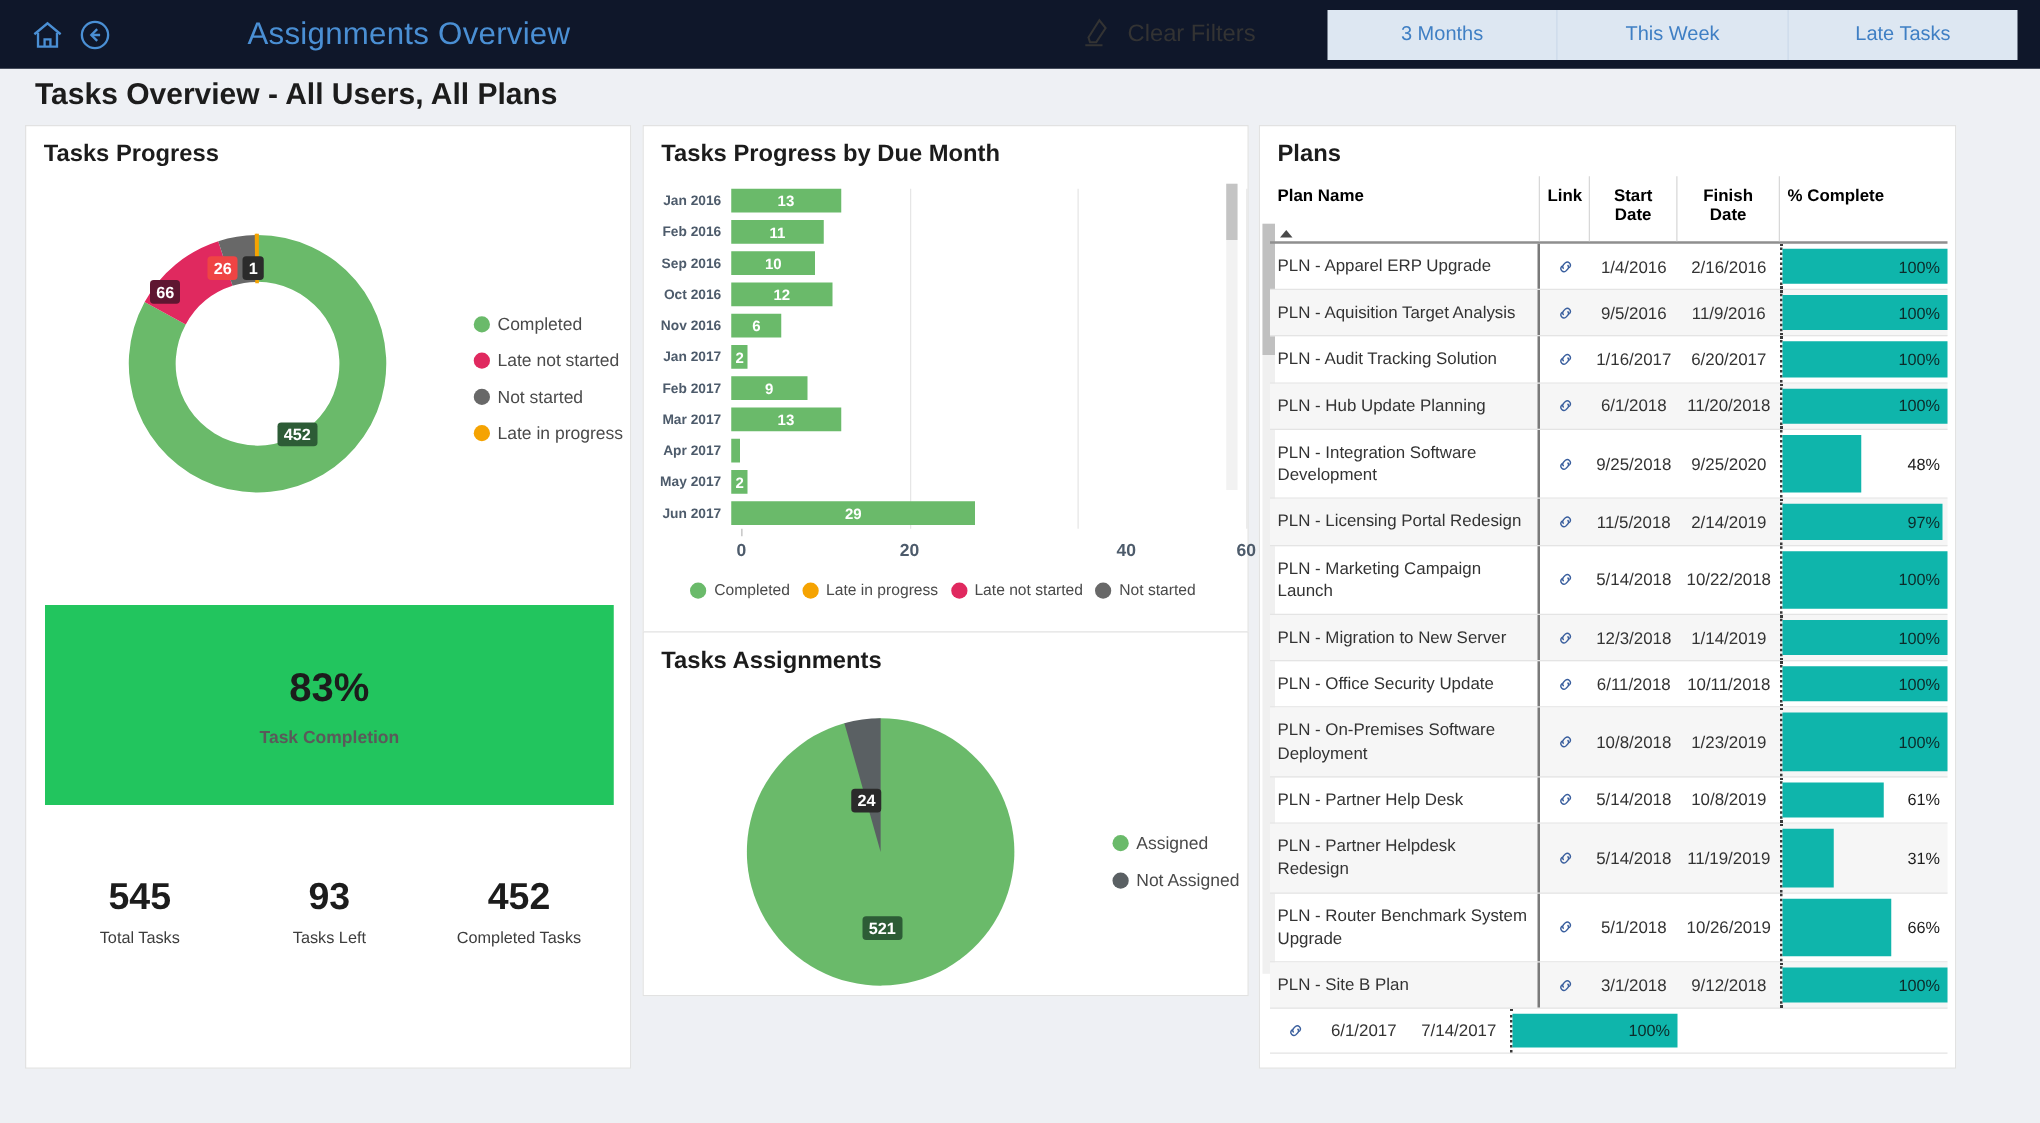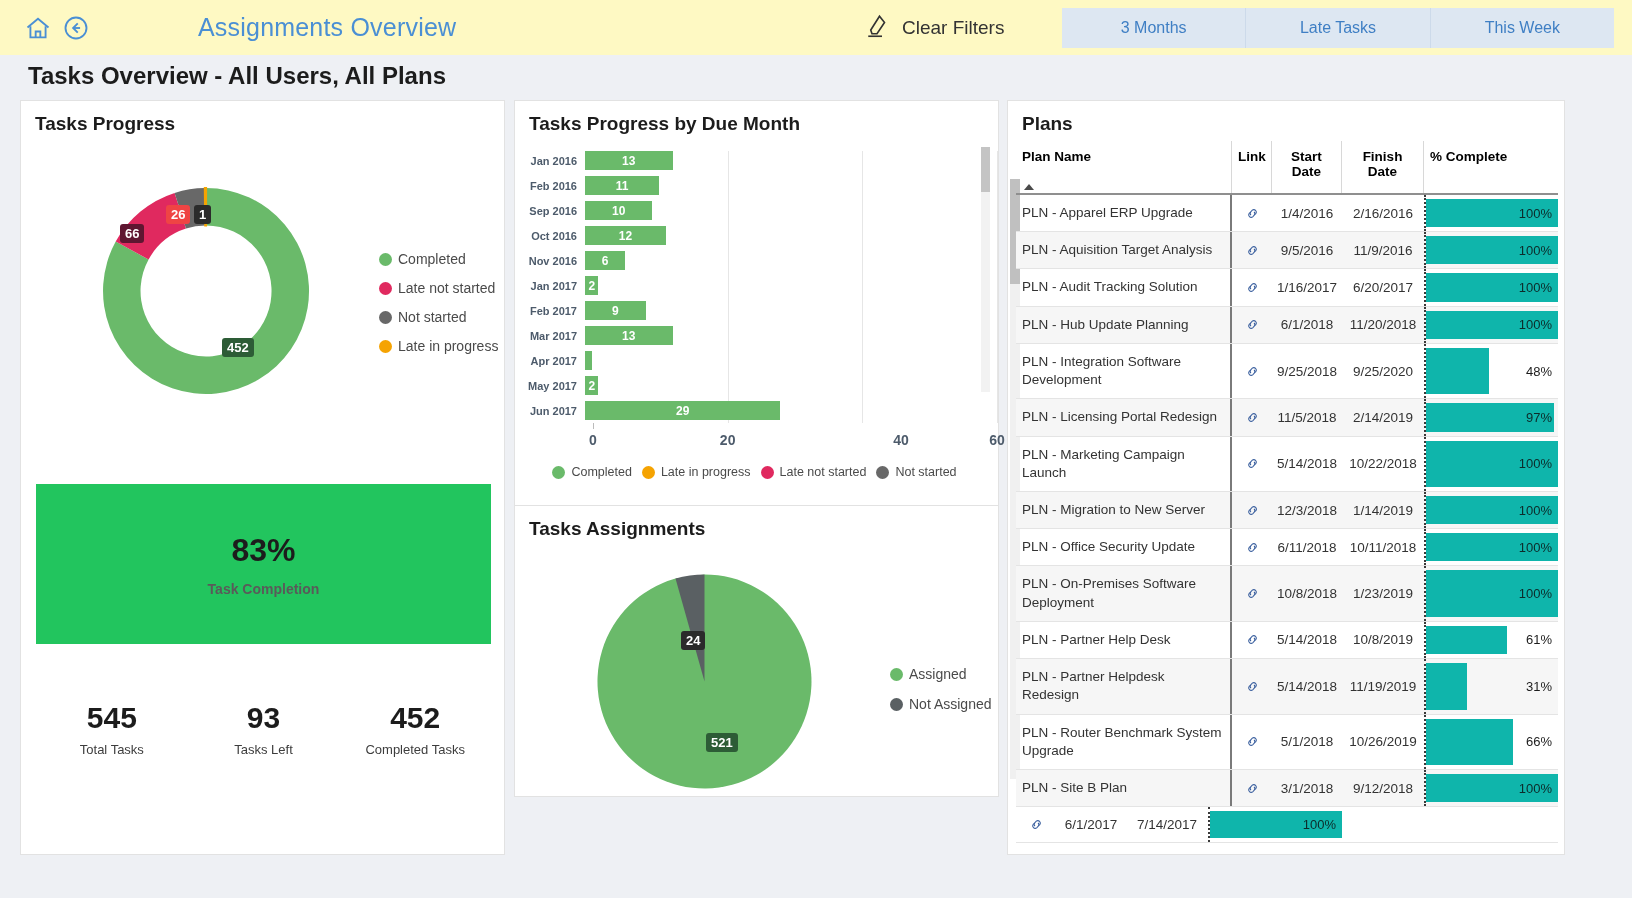--- a/index.html
+++ b/index.html
@@ -6,21 +6,21 @@
   html, body {
     width: 1632px; height: 898px;
     background: #eef0f4;
     font-family: "Liberation Sans", sans-serif;
     overflow: hidden;
   }
 
   
   .topbar {
     position: absolute; left: 0; top: 0; width: 1632px; height: 55px;
-    background: #fef9c3;
+    background: #0f172a;
     display: flex; align-items: center;
   }
   .nav-icons { display: flex; align-items: center; gap: 10px; margin-left: 24px; }
   .nav-icons svg { display: block; }
   .report-title {
     color: #4a8fd4; font-size: 25px; margin-left: 108px;
     white-space: nowrap; letter-spacing: .2px;
   }
   .clear-filters {
     position: absolute; left: 862px; top: 10px;
@@ -209,22 +209,22 @@
     <svg width="30" height="30" viewBox="0 0 24 24" fill="none" stroke="#333" stroke-width="1.3">
       <path d="M7 16 14 5l4 5-6 9H8z"></path>
         <path d="M5 21h11"></path>
     </svg>
   </span>
   <span>Clear Filters</span>
 </div>
 
 <div class="filter-tabs">
   <div class="filter-tab">3 Months</div>
+  <div class="filter-tab">This Week</div>
   <div class="filter-tab">Late Tasks</div>
-  <div class="filter-tab">This Week</div>
 </div>
 
 <div class="page-heading">Tasks Overview - All Users, All Plans</div>
 
 <div class="panel" id="panel-progress">
   <div class="panel-title">Tasks Progress</div>
 
   <div class="donut-wrap">
     <svg width="230" height="230" viewBox="0 0 230 230">
 
@@ -401,21 +401,21 @@
   <div class="pie-wrap">
     <svg width="215" height="215" viewBox="0 0 215 215">
       <g transform="translate(107.5,107.5)">
 
         <path d="M 0 -107 A 107 107 0 1 1 -29.0 -103.0 Z" fill="#6aba6a"></path>
 
         <path d="M -29.0 -103.0 A 107 107 0 0 1 0 -107 L 0 0 Z" fill="#5a6063"></path>
       </g>
     </svg>
     <span class="pie-label" style="left:84px; top:57px; background:#2b2b2b;">24</span>
-    <span class="pie-label" style="left:109px; top:159px; background:#2d5c36;">521</span>
+    <span class="pie-label" style="left:93px; top:159px; background:#2d5c36;">521</span>
   </div>
 
   <div class="legend-pie">
     <div class="row">
       <span class="legend-dot" style="background:#6aba6a"></span>
       <span class="txt" style="font-size:14px;color:#4a4a4a;">Assigned</span>
     </div>
     <div class="row">
       <span class="legend-dot" style="background:#5a6063"></span>
       <span class="txt" style="font-size:14px;color:#4a4a4a;">Not Assigned</span>

